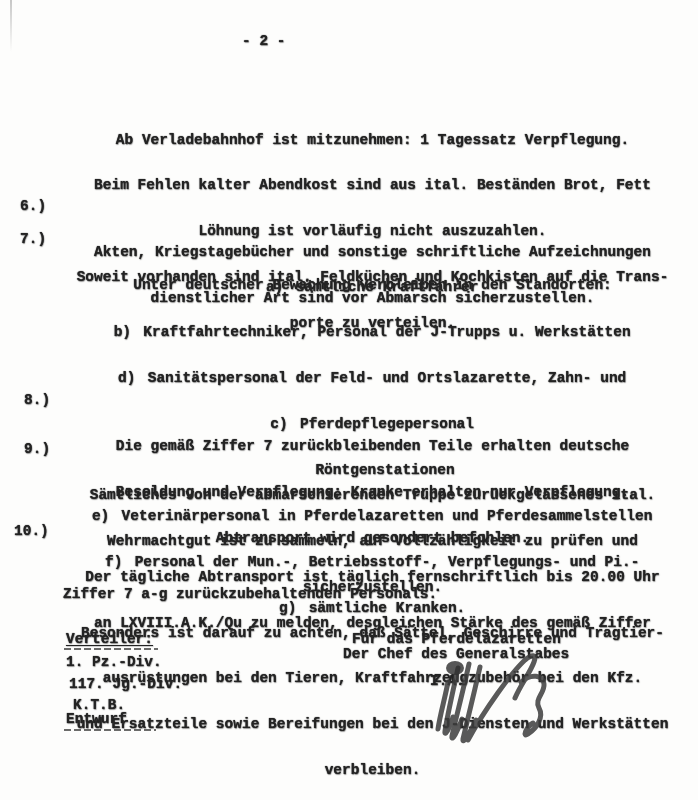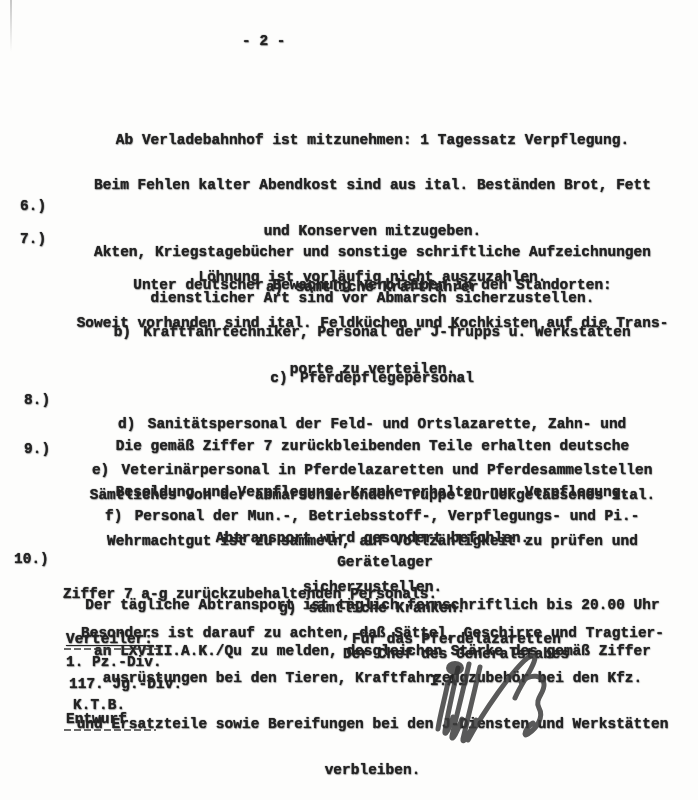--- a/index.html
+++ b/index.html
@@ -44,45 +44,44 @@
 
 <div class="page">
 
   <div class="scan-edge"></div>
 
   <div class="abs ink" style="left:242px;top:34px;">- 2 -</div>
 
   <div class="block ink" style="left:60px;top:102px;width:625px;">
     <div class="line">Ab Verladebahnhof ist mitzunehmen: 1 Tagessatz Verpflegung.</div>
     <div class="line">Beim Fehlen kalter Abendkost sind aus ital. Beständen Brot, Fett</div>
-    <div class="line">und Konserven mitzugeben.</div>
     <div class="line">Löhnung ist vorläufig nicht auszuzahlen.</div>
     <div class="line">Soweit vorhanden sind ital. Feldküchen und Kochkisten auf die Trans-</div>
     <div class="line">porte zu verteilen.</div>
   </div>
 
   <div class="block ink" style="left:60px;top:199px;width:625px;">
     <span class="num" style="left:-40px;">6.)</span>
     <div class="line">Akten, Kriegstagebücher und sonstige schriftliche Aufzeichnungen</div>
     <div class="line">dienstlicher Art sind vor Abmarsch sicherzustellen.</div>
   </div>
 
   <div class="block ink" style="left:60px;top:232px;width:625px;">
     <span class="num" style="left:-40px;">7.)</span>
     <div class="line">Unter deutscher Bewachung verbleiben in den Standorten:</div>
   </div>
 
   <div class="block ink" style="left:62px;top:249px;width:620px;">
     <div class="line"><span class="sub-letter">a)</span><span class="sub-gap"></span><span>sämtliche Kraftfahrer</span></div>
     <div class="line"><span class="sub-letter">b)</span><span class="sub-gap"></span><span>Kraftfahrtechniker, Personal der J-Trupps u. Werkstätten</span></div>
+    <div class="line"><span class="sub-letter">d)</span><span class="sub-gap"></span><span>Sanitätspersonal der Feld- und Ortslazarette, Zahn- und</span></div>
     <div class="line"><span class="sub-letter">c)</span><span class="sub-gap"></span><span>Pferdepflegepersonal</span></div>
-    <div class="line"><span class="sub-letter">d)</span><span class="sub-gap"></span><span>Sanitätspersonal der Feld- und Ortslazarette, Zahn- und</span></div>
+    <div class="line subcont">Röntgenstationen</div>
     <div class="line"><span class="sub-letter">e)</span><span class="sub-gap"></span><span>Veterinärpersonal in Pferdelazaretten und Pferdesammelstellen</span></div>
     <div class="line"><span class="sub-letter">f)</span><span class="sub-gap"></span><span>Personal der Mun.-, Betriebsstoff-, Verpflegungs- und Pi.-</span></div>
-    <div class="line subcont">Gerätelager</div>
     <div class="line"><span class="sub-letter">g)</span><span class="sub-gap"></span><span>sämtliche Kranken.</span></div>
   </div>
 
   <div class="block ink" style="left:60px;top:393px;width:625px;">
     <span class="num" style="left:-36px;">8.)</span>
     <div class="line">Die gemäß Ziffer 7 zurückbleibenden Teile erhalten deutsche</div>
     <div class="line">Besoldung und Verpflegung; Kranke erhalten nur Verpflegung.</div>
     <div class="line">Abtransport wird gesondert befohlen.</div>
   </div>
 
@@ -90,21 +89,21 @@
     <span class="num" style="left:-36px;">9.)</span>
     <div class="line">Sämtliches von der abmarschierenden Truppe zurückgelassenes ital.</div>
     <div class="line">Wehrmachtgut ist zu sammeln, auf Vollzähligkeit zu prüfen und</div>
     <div class="line">sicherzustellen.</div>
     <div class="line">Besonders ist darauf zu achten, daß Sättel, Geschirre und Tragtier-</div>
     <div class="line">ausrüstungen bei den Tieren, Kraftfahrzeugzubehör bei den Kfz.</div>
     <div class="line">und Ersatzteile sowie Bereifungen bei den J-Diensten und Werkstätten</div>
     <div class="line">verbleiben.</div>
   </div>
 
-  <div class="block ink" style="left:60px;top:552px;width:625px;">
+  <div class="block ink" style="left:60px;top:524px;width:625px;">
     <span class="num" style="left:-46px;">10.)</span>
     <div class="line">Der tägliche Abtransport ist täglich fernschriftlich bis 20.00 Uhr</div>
     <div class="line">an LXVIII.A.K./Qu zu melden, desgleichen Stärke des gemäß Ziffer</div>
   </div>
   <div class="abs ink" style="left:63px;top:587px;">Ziffer 7 a-g zurückzubehaltenden Personals.</div>
 
   <div class="block" style="left:66px;top:632px;width:200px;">
     <div class="abs ink title-underline" style="left:0;top:0;text-decoration:underline;">Verteiler:</div>
     <div class="dashes" style="left:-2px;top:16px;width:94px;"></div>
     <div class="abs ink" style="left:0;top:23px;">1. Pz.-Div.</div>

